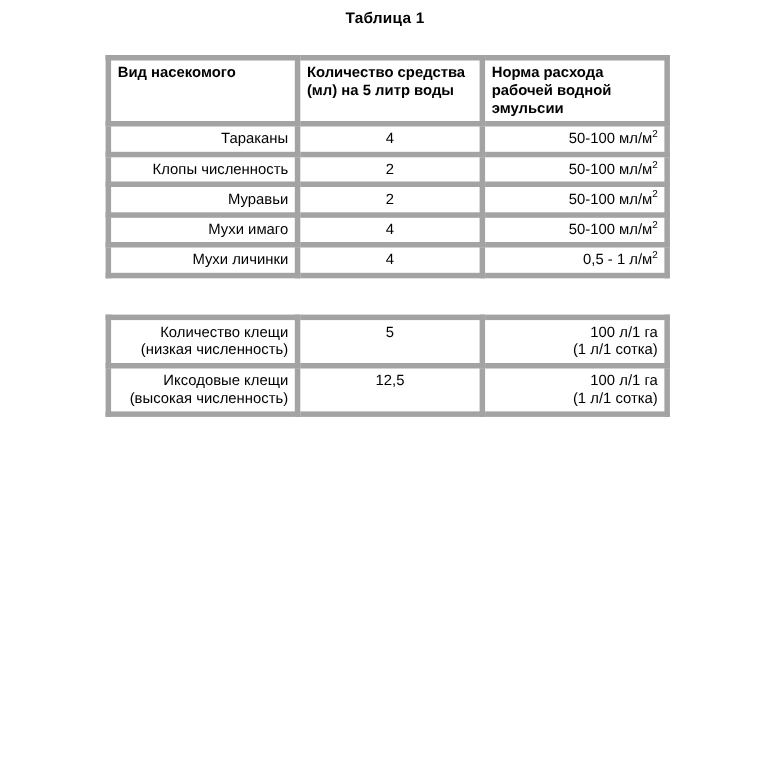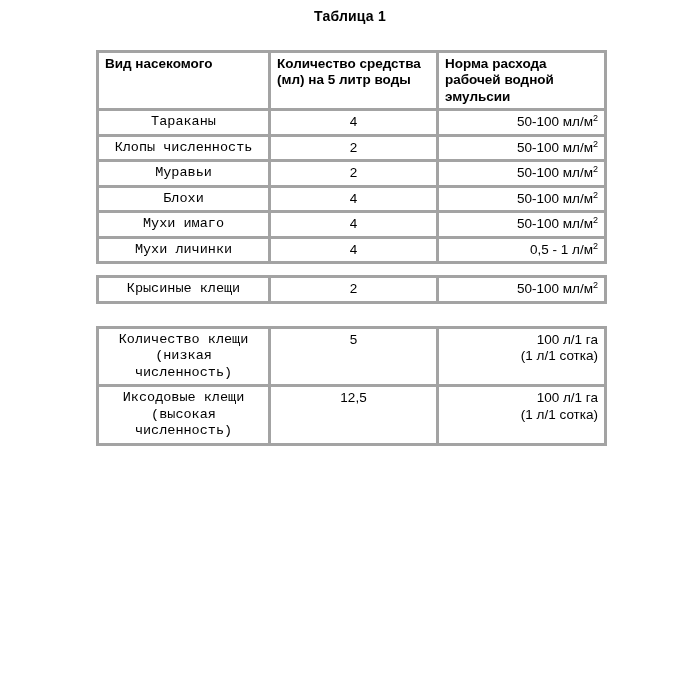--- a/index.html
+++ b/index.html
@@ -32,41 +32,40 @@
     left: 96px;
     top: 42px;
     width: 508px;
   }
   table.main-table {
     border-collapse: collapse;
     table-layout: fixed;
     width: 508px;
   }
   table.main-table td, table.main-table th {
-    border: 3px solid #a3a3a3;
+    border: 5px solid #a3a3a3;
     padding: 3px 6px;
     font-size: 13.5px;
     vertical-align: top;
     line-height: 1.22;
   }
   col.c1 { width: 172px; }
   col.c2 { width: 168px; }
   col.c3 { width: 168px; }
 
   thead th {
     font-weight: bold;
     text-align: left;
     padding: 6px 7px 7px 7px;
     font-size: 13.5px;
     line-height: 1.25;
   }
   td.name {
-    text-align: center;
+    text-align: right;
     padding-left: 7px;
-    font-family: Liberation Mono, monospace;
   }
   td.num {
     text-align: center;
   }
   td.rate {
     text-align: right;
   }
   tr.spacer td {
     border: none;
     height: 11px;
@@ -111,44 +110,34 @@
           <td class="name">Клопы численность</td>
           <td class="num">2</td>
           <td class="rate"><span>50-100 мл/м</span><sup>2</sup></td>
         </tr>
         <tr>
           <td class="name">Муравьи</td>
           <td class="num">2</td>
           <td class="rate"><span>50-100 мл/м</span><sup>2</sup></td>
         </tr>
         <tr>
-          <td class="name">Блохи</td>
-          <td class="num">4</td>
-          <td class="rate"><span>50-100 мл/м</span><sup>2</sup></td>
-        </tr>
-        <tr>
           <td class="name">Мухи имаго</td>
           <td class="num">4</td>
           <td class="rate"><span>50-100 мл/м</span><sup>2</sup></td>
         </tr>
         <tr>
           <td class="name">Мухи личинки</td>
           <td class="num">4</td>
           <td class="rate"><span>0,5 - 1 л/м</span><sup>2</sup></td>
         </tr>
 
         <tr class="spacer">
             <td colspan="3"></td>
           </tr>
 
-        <tr>
-          <td class="name">Крысиные клещи</td>
-          <td class="num">2</td>
-          <td class="rate"><span>50-100 мл/м</span><sup>2</sup></td>
-        </tr>
 
         <tr class="spacer">
             <td colspan="3"></td>
           </tr>
 
 
         <tr class="spacer">
             <td colspan="3"></td>
           </tr>
 

